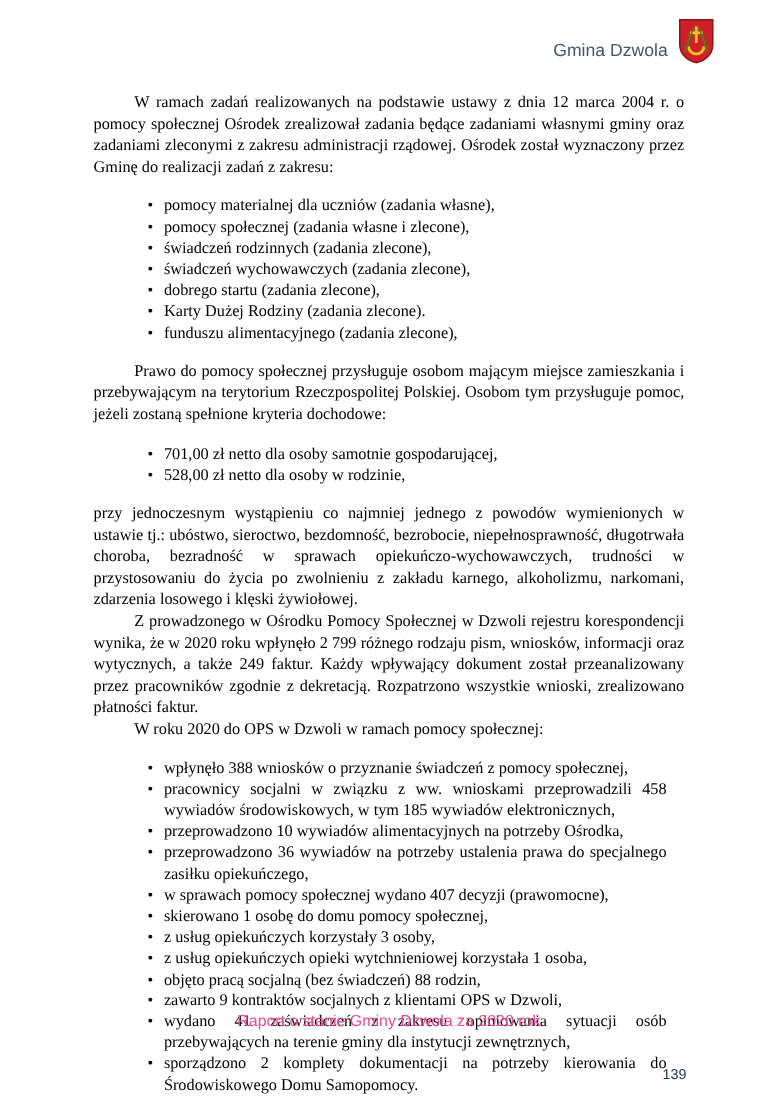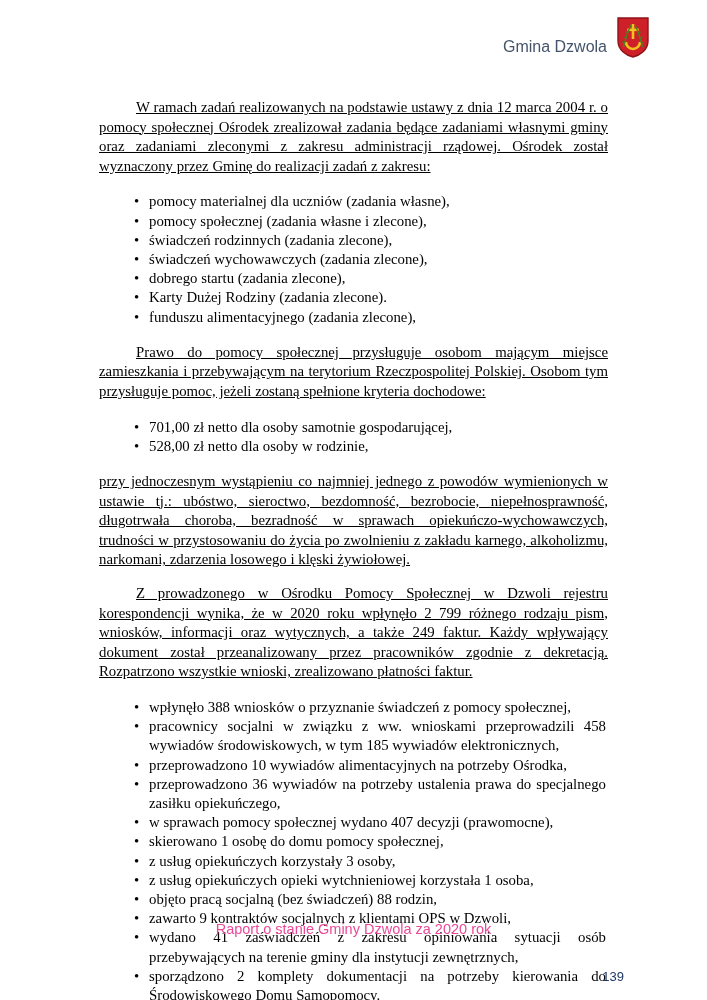--- a/index.html
+++ b/index.html
@@ -29,21 +29,21 @@
   .coat-of-arms { display: inline-block; line-height: 0; }
 
   
   .content {
     position: absolute;
     left: 85px; top: 84px;
     width: 537px;
     font-size: 14.8px;
     line-height: 19.6px;
   }
-  .content p { margin: 14px; text-align: justify; text-decoration: underline; }
+  .content p { margin: 0; text-align: justify; }
   .content p.indent { text-indent: 37px; }
   .content ul {
     margin: 16px; padding: 0;
     list-style: none;
   }
   .content li {
     position: relative;
     padding-left: 48px;
     text-align: justify;
     line-height: 19.2px;
@@ -105,20 +105,21 @@
         <li>Karty Dużej Rodziny (zadania zlecone).</li>
         <li>funduszu alimentacyjnego (zadania zlecone),</li>
       </ul>
     <p class="indent">Prawo do pomocy społecznej przysługuje osobom mającym miejsce zamieszkania i przebywającym na terytorium Rzeczpospolitej Polskiej. Osobom tym przysługuje pomoc, jeżeli zostaną spełnione kryteria dochodowe:</p>
     <ul>
         <li>701,00 zł netto dla osoby samotnie gospodarującej,</li>
         <li>528,00 zł netto dla osoby w rodzinie,</li>
       </ul>
     <p>przy jednoczesnym wystąpieniu co najmniej jednego z powodów wymienionych w ustawie tj.: ubóstwo, sieroctwo, bezdomność, bezrobocie, niepełnosprawność, długotrwała choroba, bezradność w sprawach opiekuńczo-wychowawczych, trudności w przystosowaniu do życia po zwolnieniu z zakładu karnego, alkoholizmu, narkomani, zdarzenia losowego i klęski żywiołowej.</p>
     <p class="indent">Z prowadzonego w Ośrodku Pomocy Społecznej w Dzwoli rejestru korespondencji wynika, że w 2020 roku wpłynęło 2 799 różnego rodzaju pism, wniosków, informacji oraz wytycznych, a także 249 faktur. Każdy wpływający dokument został przeanalizowany przez pracowników zgodnie z dekretacją. Rozpatrzono wszystkie wnioski, zrealizowano płatności faktur.</p>
+    <p class="indent">W roku 2020 do OPS w Dzwoli w ramach pomocy społecznej:</p>
     <ul>
         <li>wpłynęło 388 wniosków o przyznanie świadczeń z pomocy społecznej,</li>
         <li>pracownicy socjalni w związku z ww. wnioskami przeprowadzili 458 wywiadów środowiskowych, w tym 185 wywiadów elektronicznych,</li>
         <li>przeprowadzono 10 wywiadów alimentacyjnych na potrzeby Ośrodka,</li>
         <li>przeprowadzono 36 wywiadów na potrzeby ustalenia prawa do specjalnego zasiłku opiekuńczego,</li>
         <li>w sprawach pomocy społecznej wydano 407 decyzji (prawomocne),</li>
         <li>skierowano 1 osobę do domu pomocy społecznej,</li>
         <li>z usług opiekuńczych korzystały 3 osoby,</li>
         <li>z usług opiekuńczych opieki wytchnieniowej korzystała 1 osoba,</li>
         <li>objęto pracą socjalną (bez świadczeń) 88 rodzin,</li>

